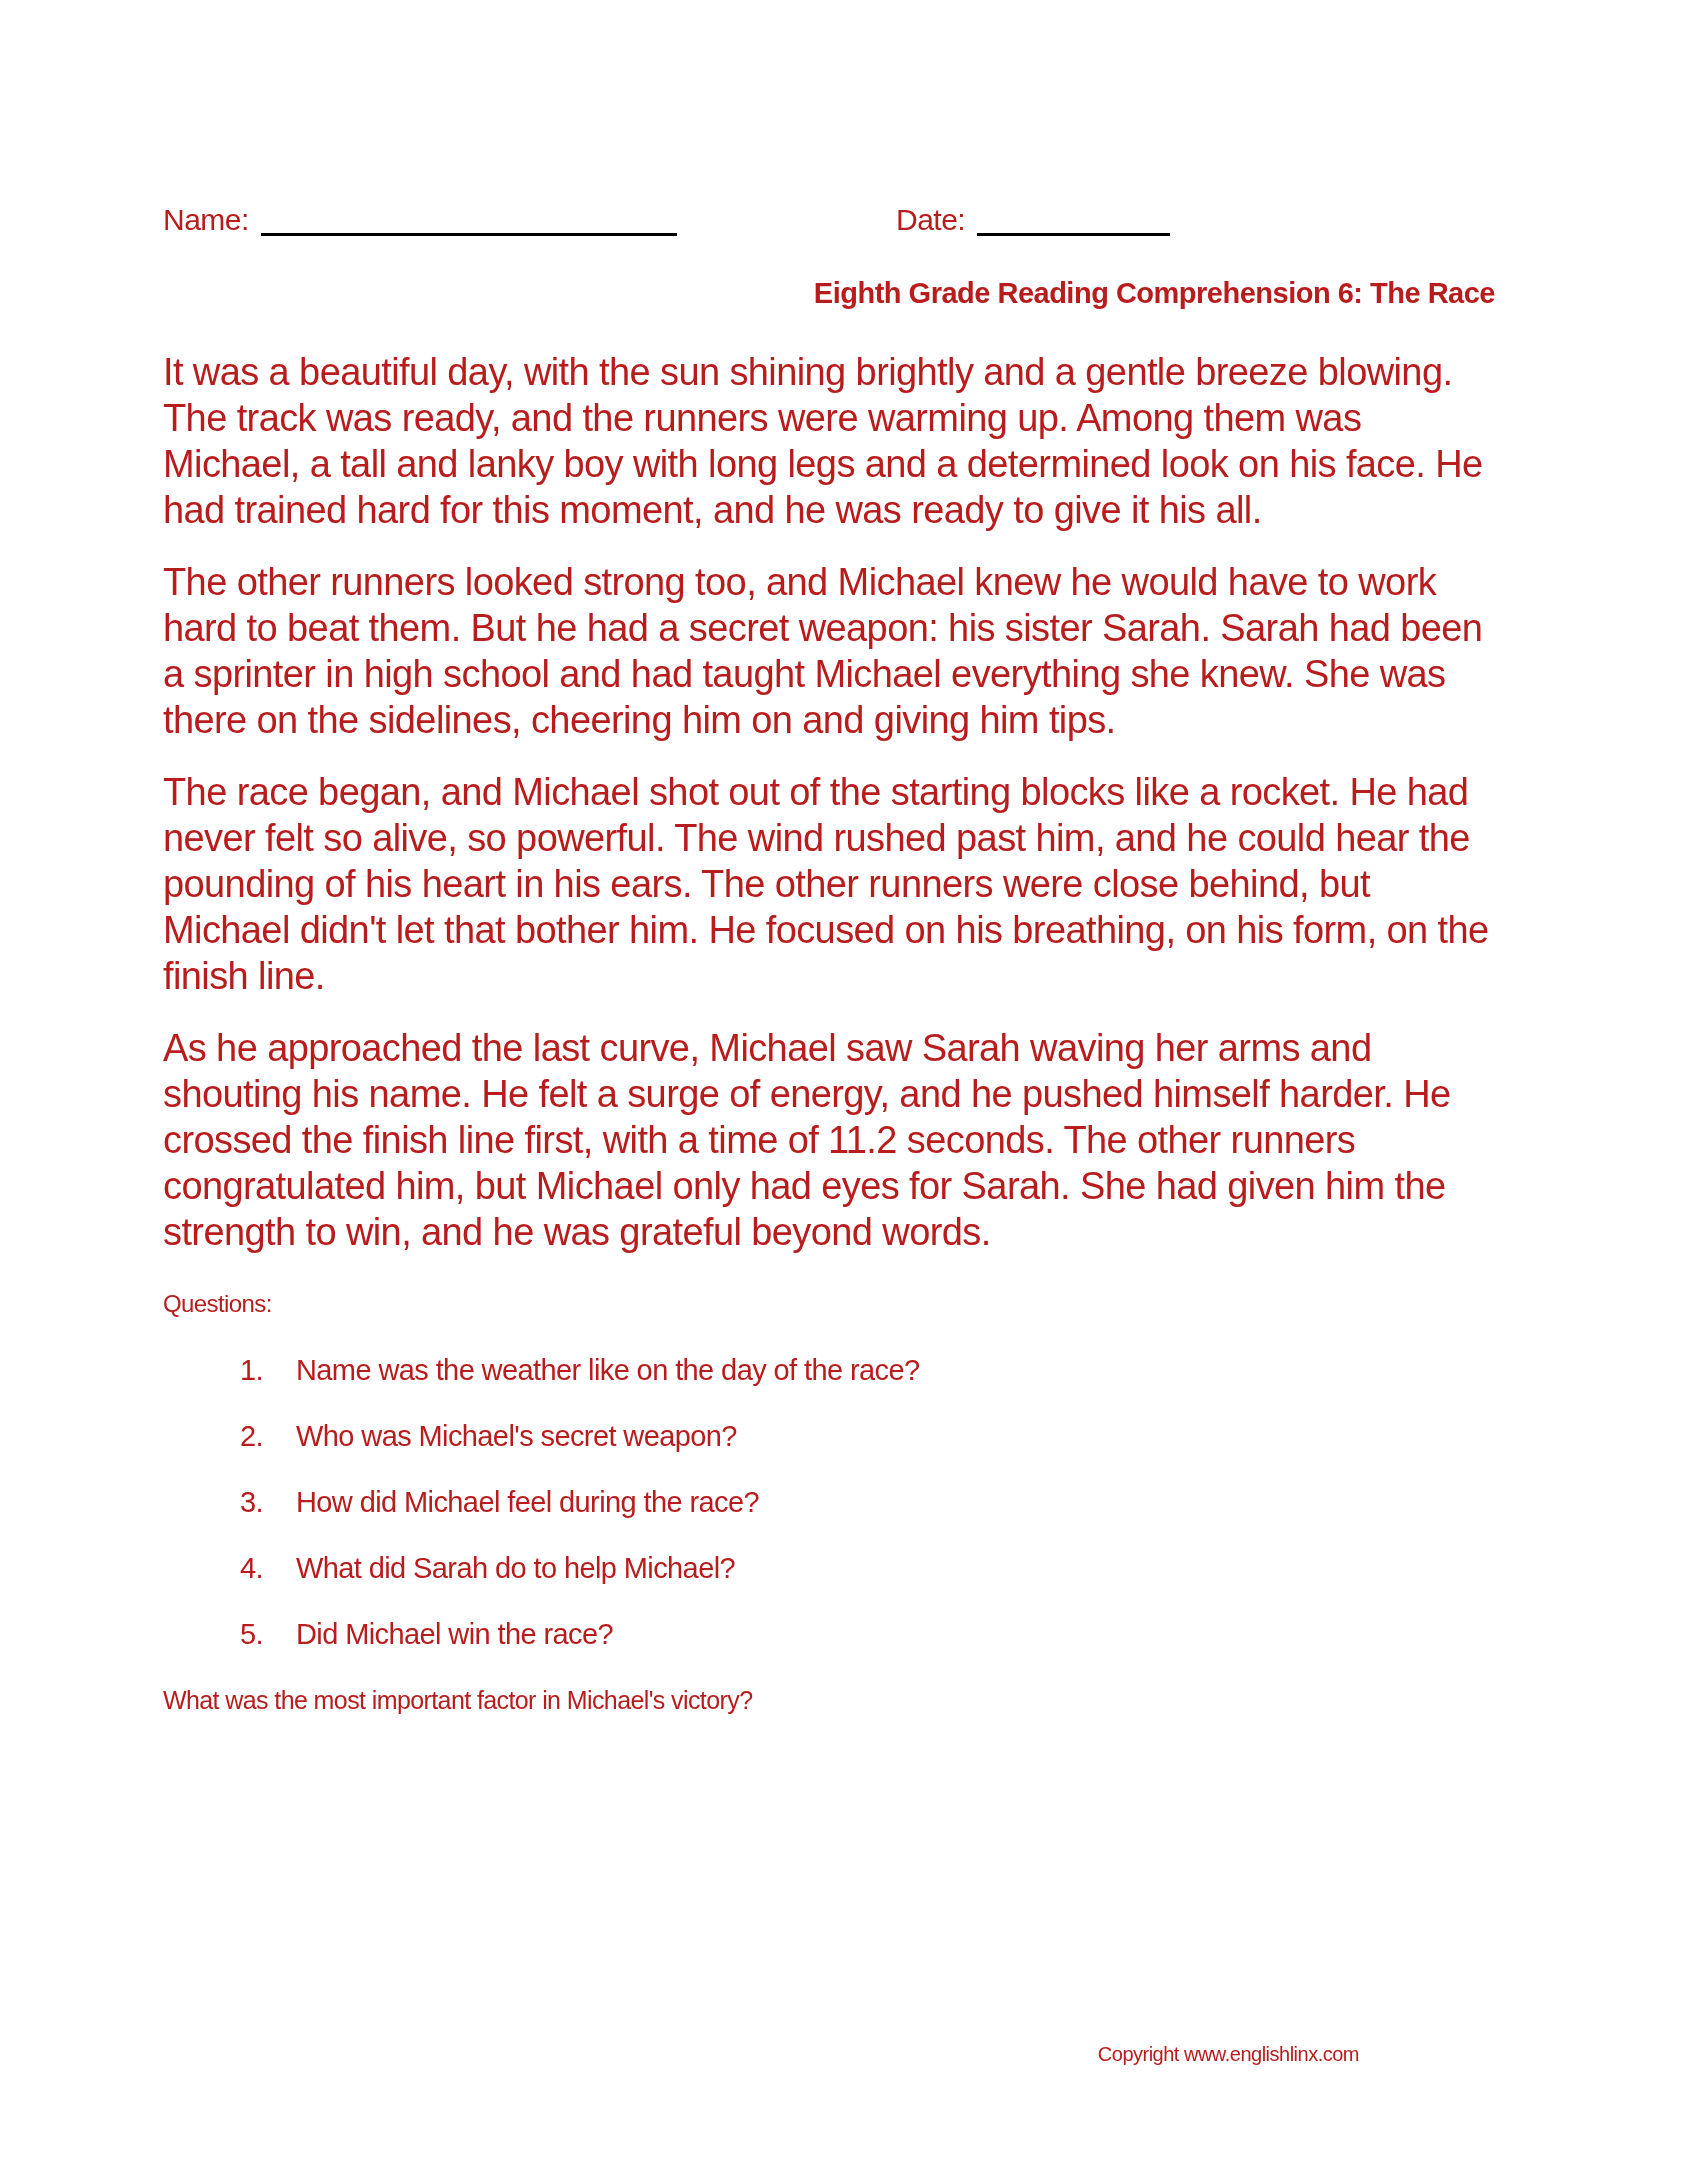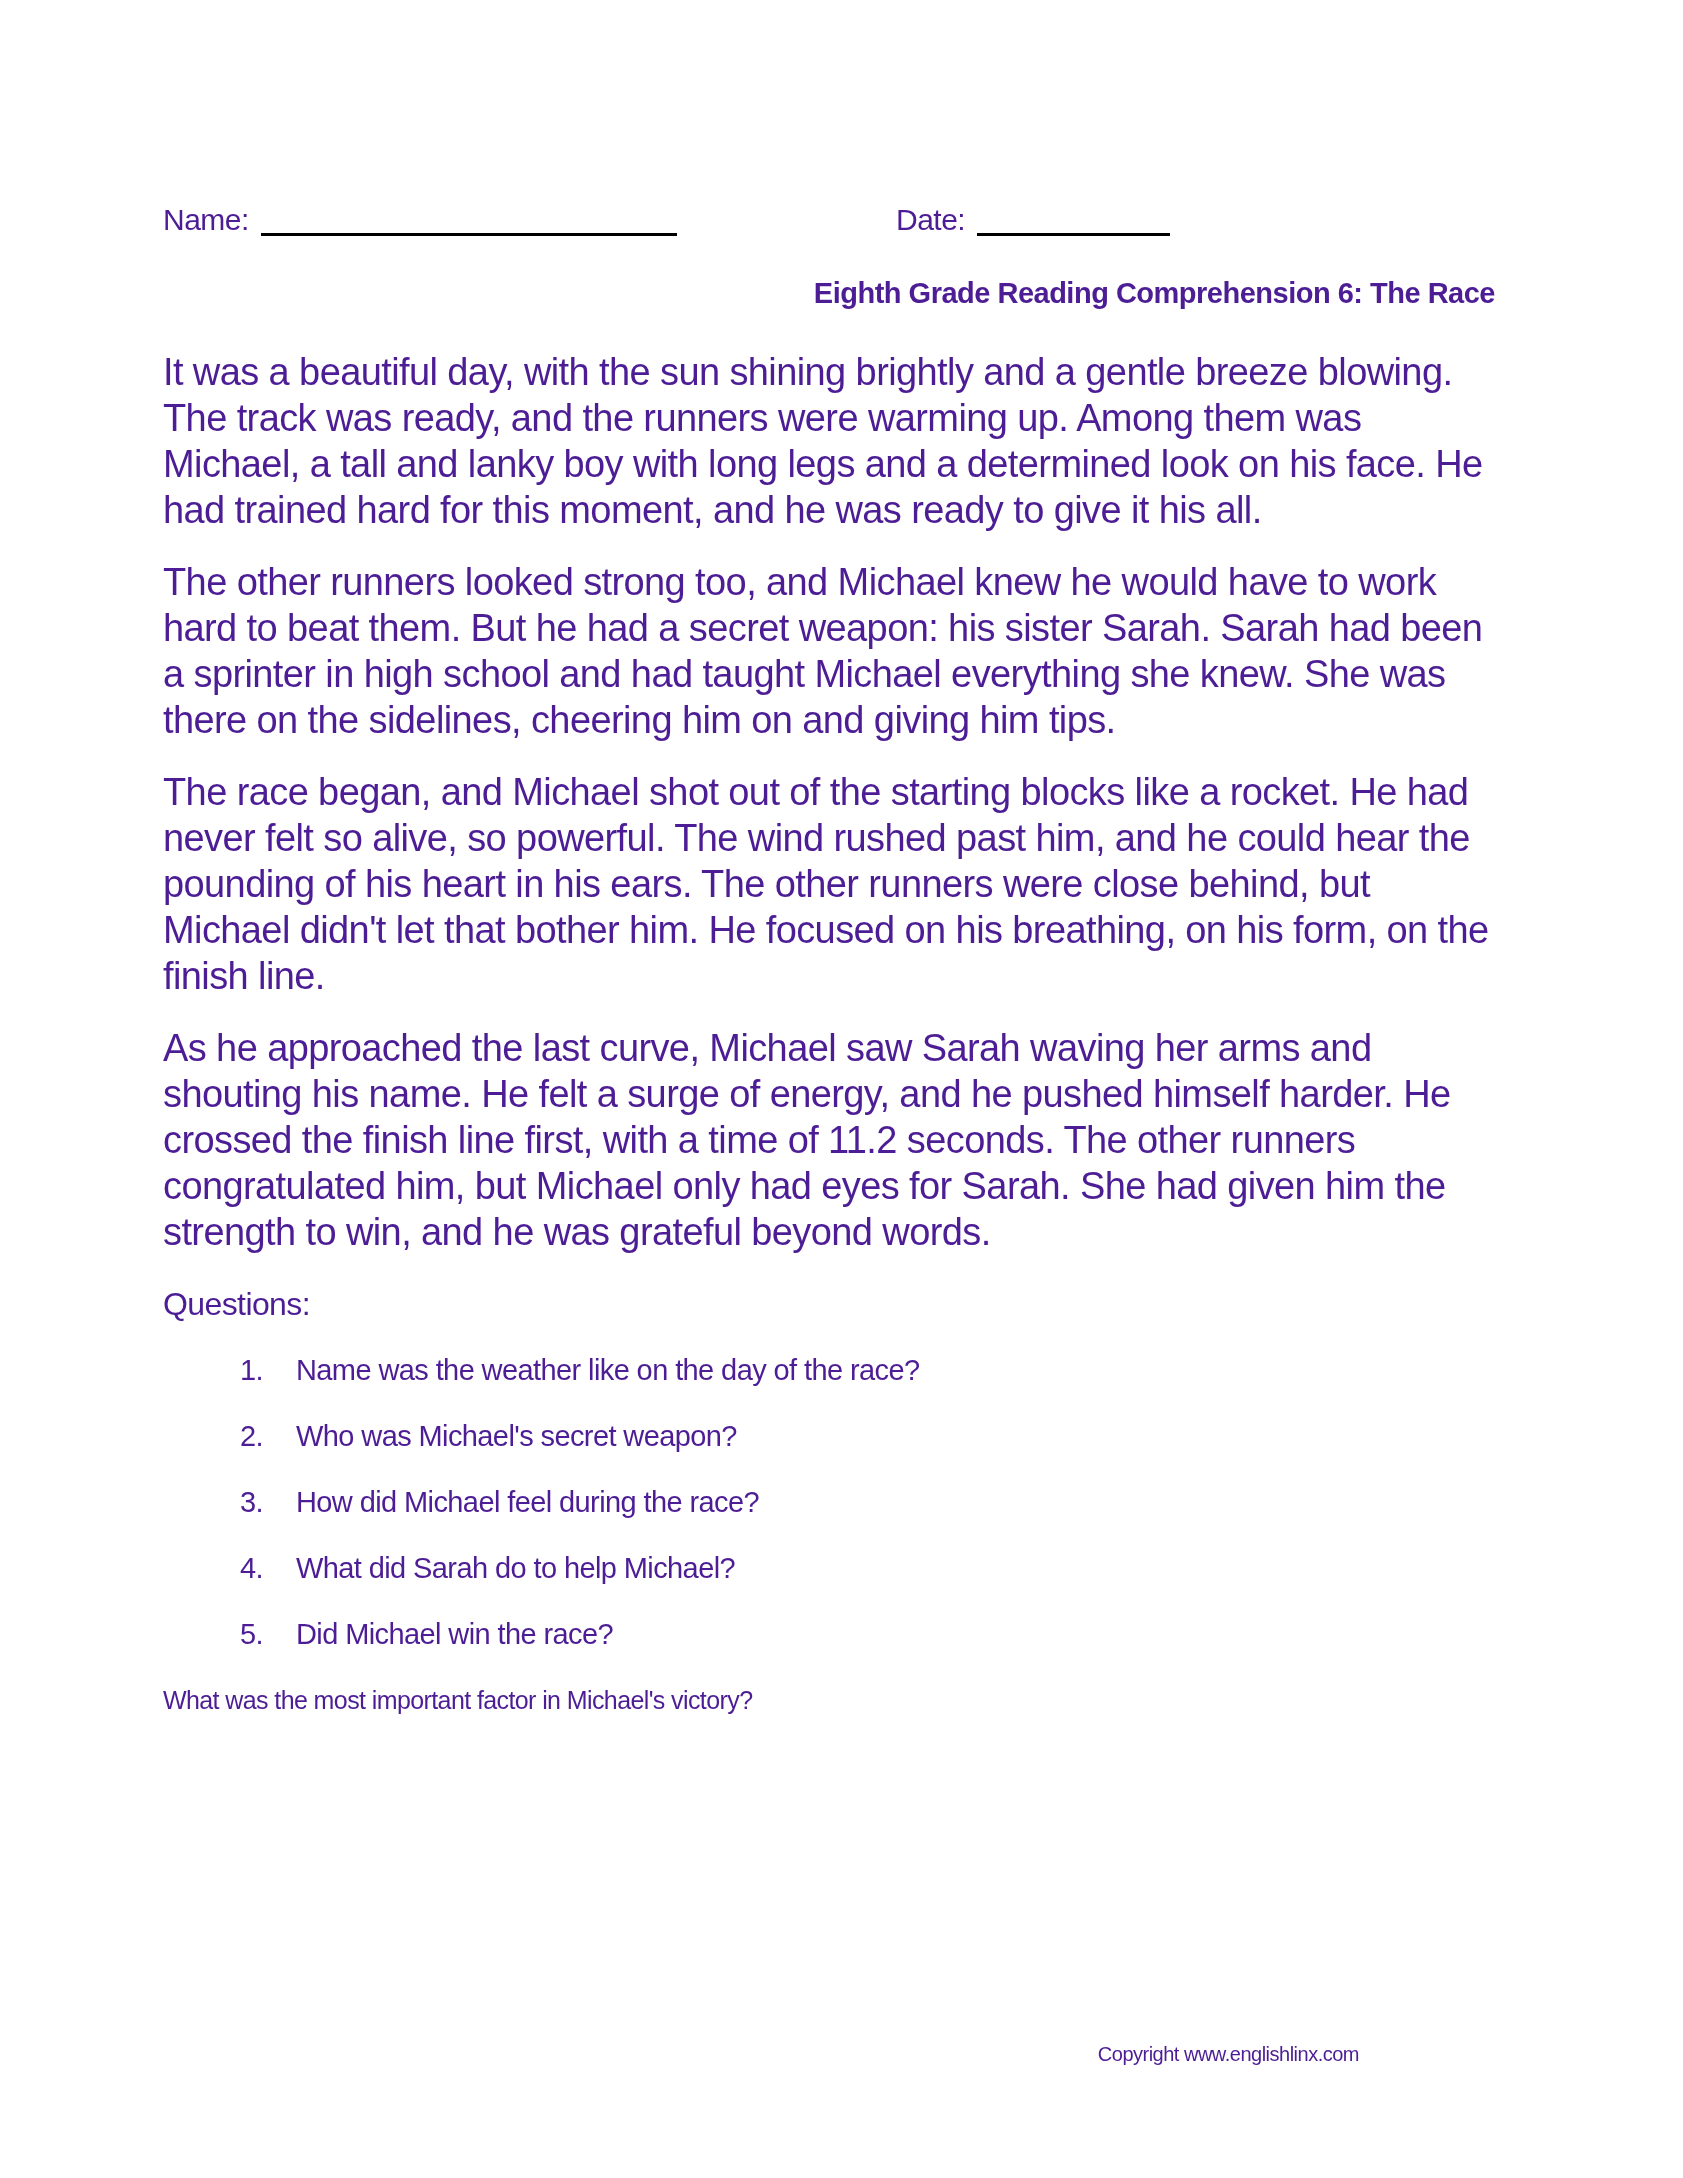--- a/index.html
+++ b/index.html
@@ -2,21 +2,21 @@
 <html><head>
 <meta charset="utf-8">
 <style>
   html, body { margin: 0; padding: 0; background: #e8e8e8; }
   .page {
     position: relative;
     width: 1683px;
     height: 2178px;
     background: #ffffff;
     font-family: "Liberation Sans", "DejaVu Sans", sans-serif;
-    color: #4c1d95;
+    color: #b91c1c;
     overflow: hidden;
   }
   .content {
     position: absolute;
     left: 163px;
     top: 203px;
     width: 1332px;
   }
   .header-row {
     position: relative;
@@ -44,21 +44,21 @@
     letter-spacing: -0.5px;
   }
   .passage p {
     font-size: 38px;
     line-height: 46px;
     letter-spacing: -0.6px;
     margin: 0 0 26px 0;
   }
   .passage p:first-child { margin-top: 36px; }
   .questions-heading, .summary-heading {
-    font-size: 32px;
+    font-size: 24px;
     line-height: 46px;
     letter-spacing: -0.6px;
     margin: 0;
     font-weight: normal;
   }
   .qlist {
     list-style: none;
     margin: 20px 0 0 0;
     padding: 0;
   }

